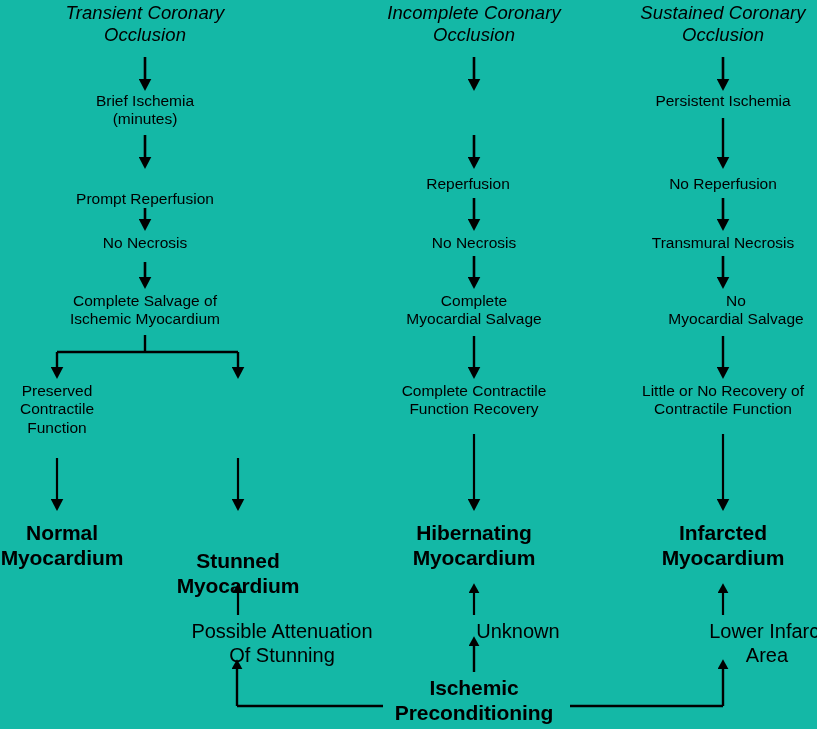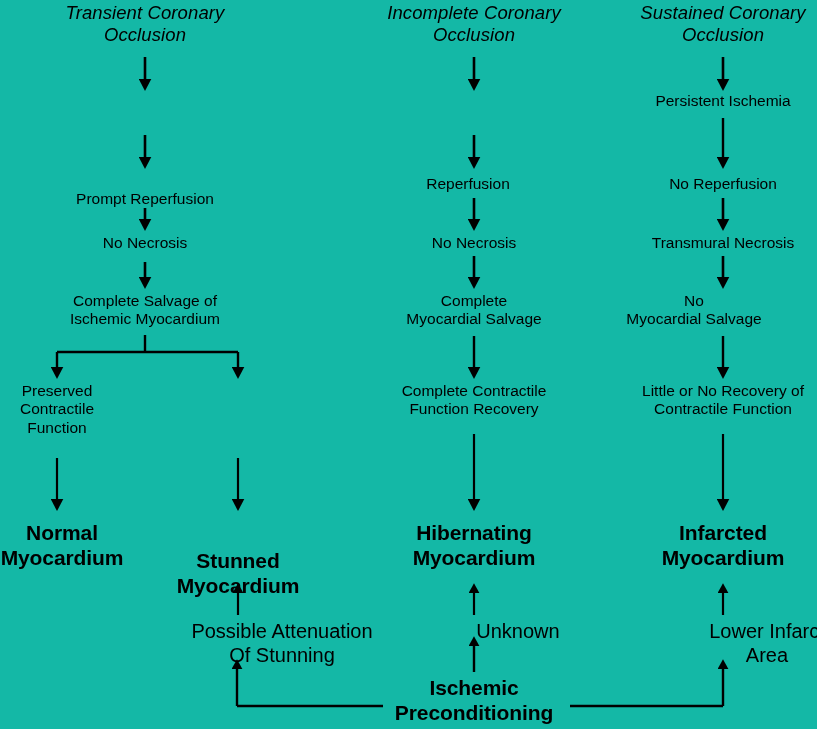--- a/index.html
+++ b/index.html
@@ -154,20 +154,22 @@
     </g>
     <g>
       <line x1="570" y1="706" x2="723" y2="706" stroke="#000" stroke-width="2.4"></line>
       <line x1="723" y1="706" x2="723" y2="668" stroke="#000" stroke-width="2.4" marker-end="url(#ahs)"></line>
     </g>
   </svg>
 
   <div class="node col-header" style="left:145px; top:2px;">Transient Coronary
 Occlusion</div>
 
+  <div class="node step" style="left:145px; top:92px;">Brief Ischemia
+(minutes)</div>
 
   <div class="node step" style="left:145px; top:190px;">Prompt Reperfusion</div>
 
   <div class="node step" style="left:145px; top:234px;">No Necrosis</div>
 
   <div class="node step" style="left:145px; top:292px;">Complete Salvage of
 Ischemic Myocardium</div>
 
   <div class="node step" style="left:57px; top:382px;">Preserved
 Contractile
@@ -199,21 +201,21 @@
 
   <div class="node col-header" style="left:723px; top:2px;">Sustained Coronary
 Occlusion</div>
 
   <div class="node step" style="left:723px; top:92px;">Persistent Ischemia</div>
 
   <div class="node step" style="left:723px; top:175px;">No Reperfusion</div>
 
   <div class="node step" style="left:723px; top:234px;">Transmural Necrosis</div>
 
-  <div class="node step" style="left:694px; top:292px;text-align:center;">No
+  <div class="node step" style="left:736px; top:292px;text-align:center;">No
 Myocardial Salvage</div>
 
   <div class="node step" style="left:723px; top:382px;">Little or No Recovery of
 Contractile Function</div>
 
   <div class="node outcome" style="left:723px; top:521px;">Infarcted
 Myocardium</div>
 
   <div class="node note" style="left:238px; top:620px;">Possible Attenuation
 Of Stunning</div>

